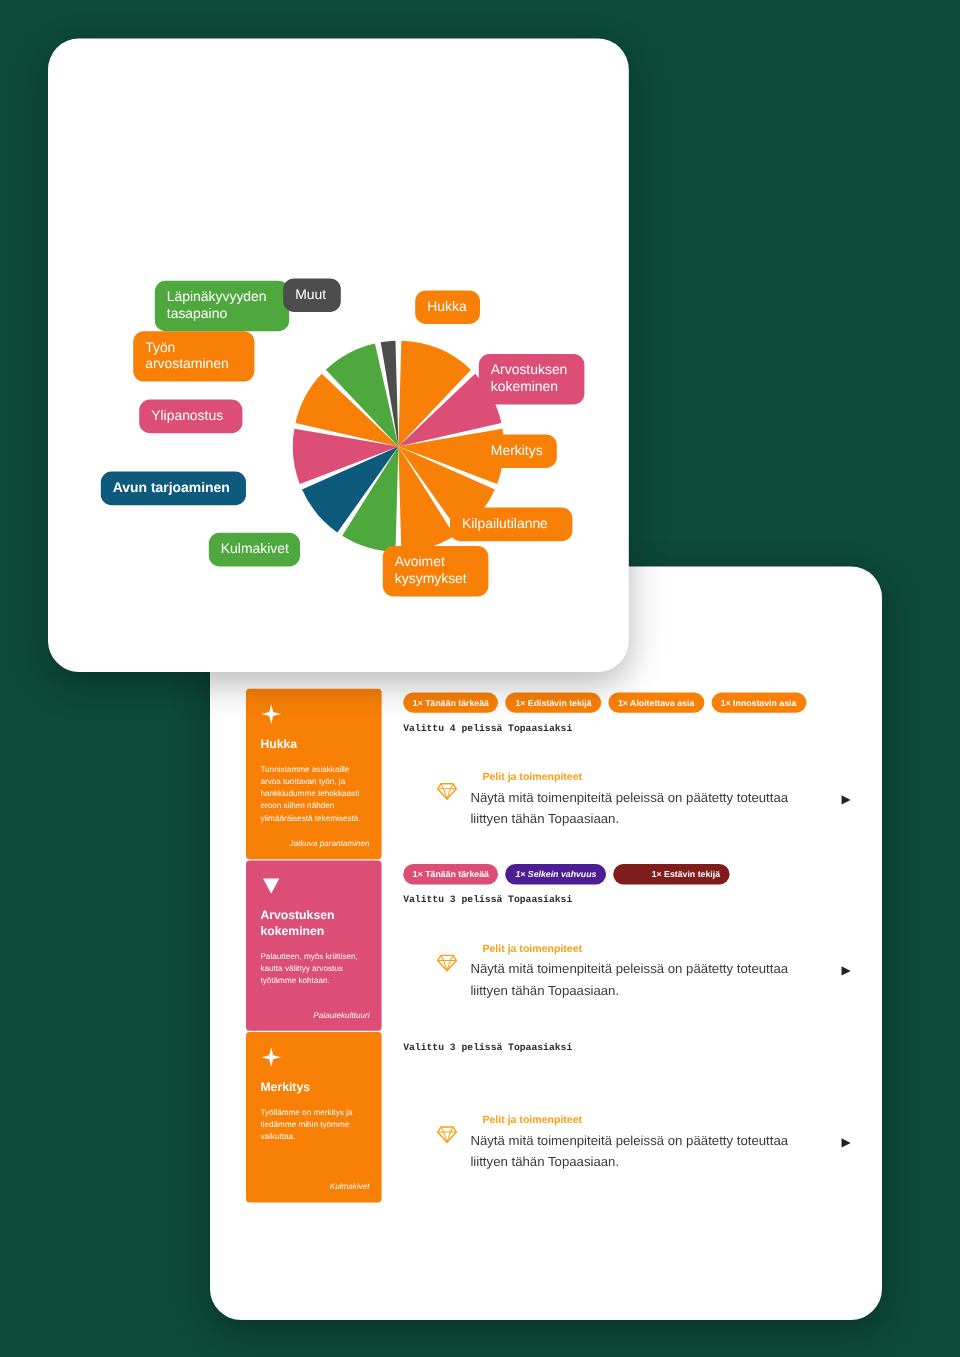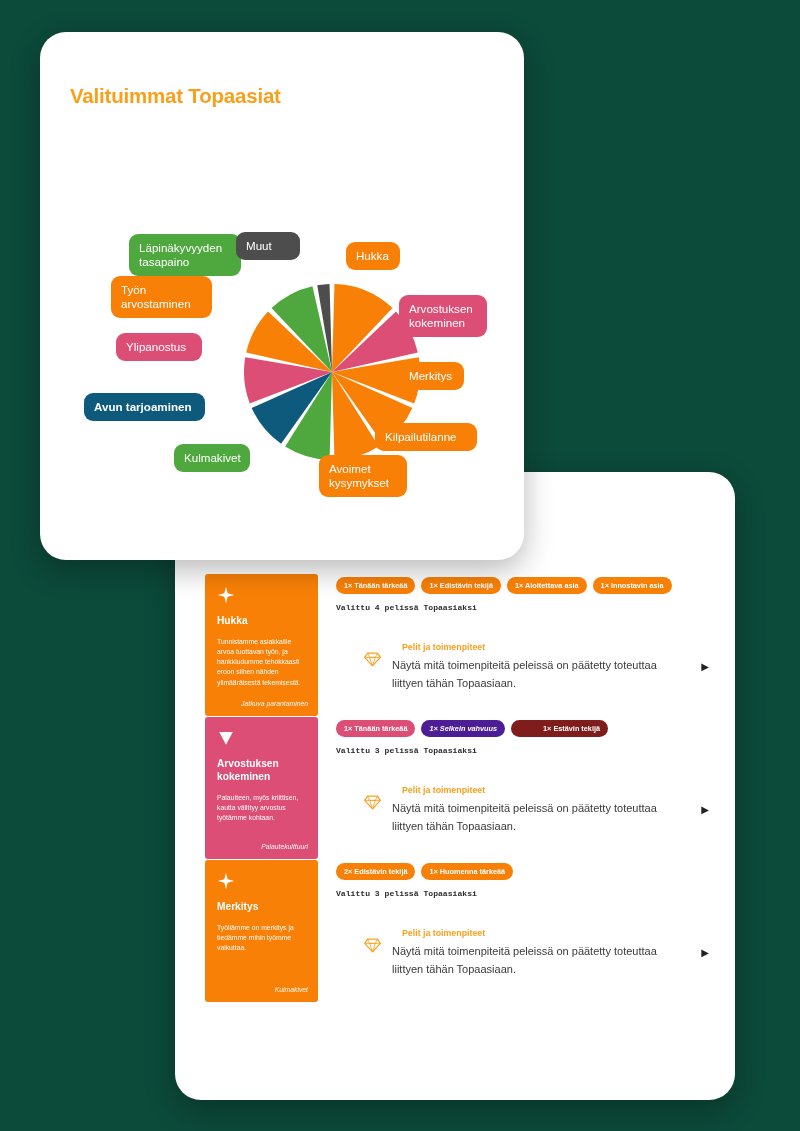--- a/index.html
+++ b/index.html
@@ -140,21 +140,20 @@
     font-size: 10px; color: #222;
     line-height: 1;
   }
 </style>
 </head>
 <body>
 
 <div id="stage">
 
   <div class="card" id="card-chart">
-    <div class="chart-title">Valituimmat Topaasiat</div>
     <div class="pie-wrap">
       <svg class="pie-svg" width="180" height="180" viewBox="0 0 180 180">
         <g id="pie-slices">
             <path d="M 90 90 L 92.46 2.03 A 88 88 0 0 1 150.46 26.06 Z" fill="#F98006"></path>
             <path d="M 90 90 L 153.94 29.54 A 88 88 0 0 1 175.80 70.43 Z" fill="#DD4E76"></path>
             <path d="M 90 90 L 176.75 75.25 A 88 88 0 0 1 172.21 121.39 Z" fill="#F98006"></path>
             <path d="M 90 90 L 170.33 125.93 A 88 88 0 0 1 140.91 161.78 Z" fill="#F98006"></path>
             <path d="M 90 90 L 136.83 164.51 A 88 88 0 0 1 92.46 177.97 Z" fill="#F98006"></path>
             <path d="M 90 90 L 87.54 177.97 A 88 88 0 0 1 43.17 164.51 Z" fill="#4FA83D"></path>
             <path d="M 90 90 L 39.09 161.78 A 88 88 0 0 1 9.67 125.93 Z" fill="#0E5A7D"></path>
@@ -172,21 +171,21 @@
           <div class="pielabel" style="background: rgb(249, 128, 6); left: 335px; top: 191px; width: 102px;">Kilpailutilanne</div>
           <div class="pielabel" style="background: rgb(249, 128, 6); left: 279px; top: 223px; width: 88px;">Avoimet
 kysymykset</div>
           <div class="pielabel" style="background: rgb(79, 168, 61); left: 134px; top: 212px; width: 76px;">Kulmakivet</div>
           <div class="pielabel" style="background: rgb(14, 90, 125); left: 44px; top: 161px; width: 121px; font-weight: bold;">Avun tarjoaminen</div>
           <div class="pielabel" style="background: rgb(221, 78, 118); left: 76px; top: 101px; width: 86px;">Ylipanostus</div>
           <div class="pielabel" style="background: rgb(249, 128, 6); left: 71px; top: 44px; width: 101px;">Työn
 arvostaminen</div>
           <div class="pielabel" style="background: rgb(79, 168, 61); left: 89px; top: 2px; width: 112px;">Läpinäkyvyyden
 tasapaino</div>
-          <div class="pielabel" style="background: rgb(77, 77, 77); left: 196px; top: 0px; width: 64px;">Muut</div>
+          <div class="pielabel" style="background: rgb(77, 77, 77); left: 196px; top: 0px; width: 48px;">Muut</div>
         </div>
     </div>
   </div>
 
   <div class="card" id="card-topics">
     <div class="rows" id="topic-rows">
         <div class="row row-r0">
           <div class="tile" style="background: rgb(249, 128, 6);">
             <div class="tile-icon"><svg viewBox="0 0 24 24" width="18" height="18">
     <path d="M12 1 L14.2 9.8 L23 12 L14.2 14.2 L12 23 L9.8 14.2 L1 12 L9.8 9.8 Z" fill="#ffffff"></path>
@@ -251,24 +250,20 @@
           <div class="tile" style="background: rgb(249, 128, 6);">
             <div class="tile-icon"><svg viewBox="0 0 24 24" width="18" height="18">
     <path d="M12 1 L14.2 9.8 L23 12 L14.2 14.2 L12 23 L9.8 14.2 L1 12 L9.8 9.8 Z" fill="#ffffff"></path>
     <path d="M12 7 L13.1 10.9 L17 12 L13.1 13.1 L12 17 L10.9 13.1 L7 12 L10.9 10.9 Z" fill="#ffffff" opacity="0.55"></path>
   </svg></div>
             <div class="tile-title">Merkitys</div>
             <div class="tile-desc">Työllämme on merkitys ja tiedämme mihin työmme vaikuttaa.</div>
             <div class="tile-foot">Kulmakivet</div>
           </div>
           <div class="right">
-            <div class="tags">
-              <span class="tag" style="background: rgb(249, 128, 6);">2× Edistävin tekijä</span>
-              <span class="tag" style="background: rgb(249, 128, 6);">1× Huomenna tärkeää</span>
-            </div>
             <div class="selected-note">Valittu 3 pelissä Topaasiaksi</div>
             <div class="action">
               <div class="gem"><svg viewBox="0 0 24 24" width="17" height="17">
       <path d="M5 3h14l4 6-11 12L1 9z" fill="none" stroke="#F9A01B" stroke-width="1.7" stroke-linejoin="round"></path>
       <path d="M1 9h22M5 3l3 6 4 12 4-12 3-6M8 9h8" fill="none" stroke="#F9A01B" stroke-width="1.2"></path>
     </svg></div>
               <div class="action-text">
                 <div class="action-title">Pelit ja toimenpiteet</div>
                 <div class="action-desc">Näytä mitä toimenpiteitä peleissä on päätetty toteuttaa liittyen tähän Topaasiaan.</div>
               </div>

